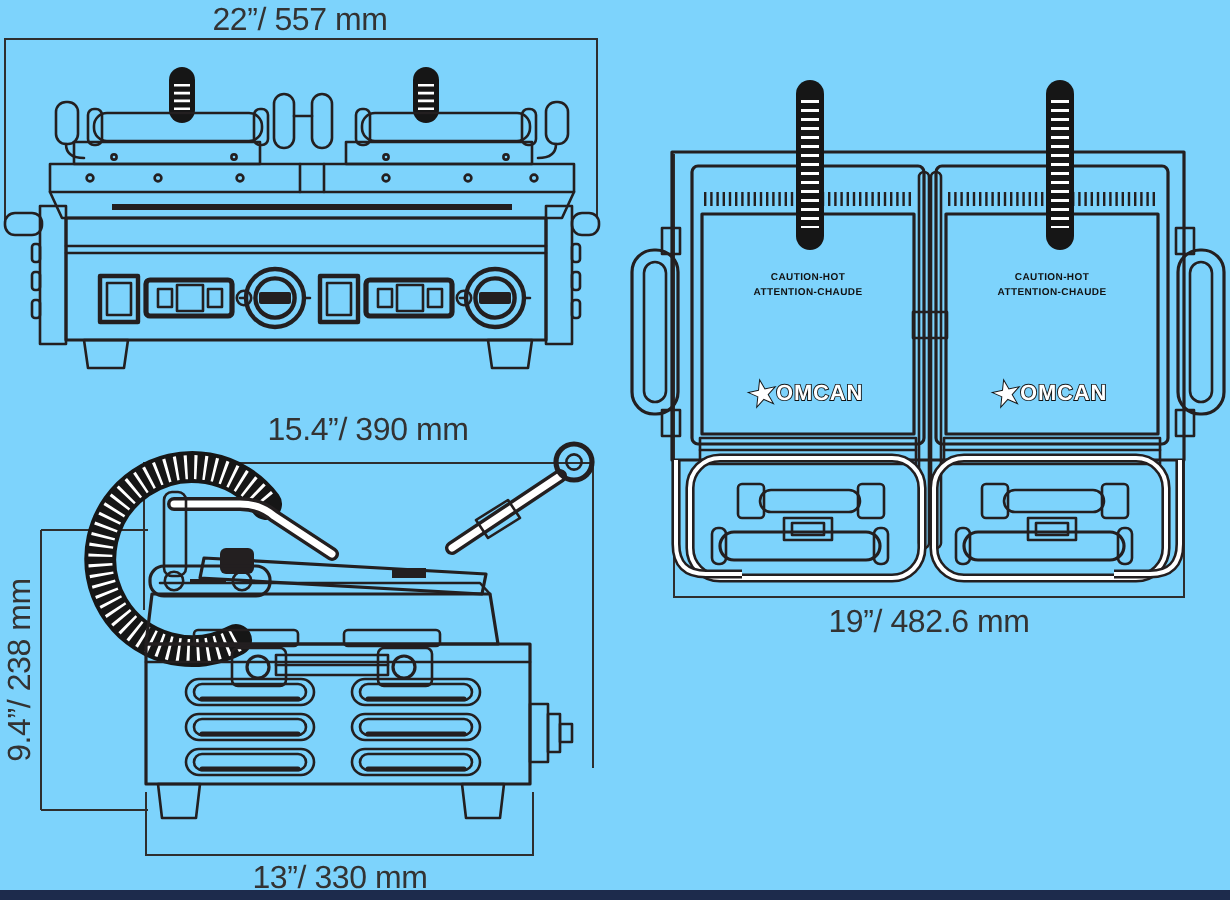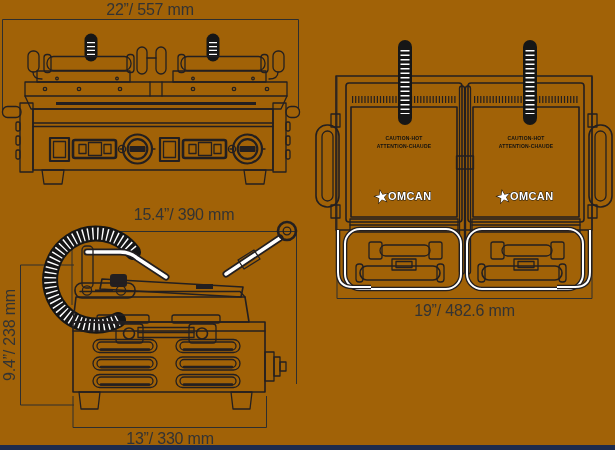--- a/index.html
+++ b/index.html
@@ -1,16 +1,16 @@
 <!DOCTYPE html>
 <html><head>
 <meta charset="utf-8">
 <style>
   html,body{margin:0;padding:0;background:#fff;}
-  #canvas{position:relative;width:615px;height:450px;background:#a16207;overflow:hidden;
+  #canvas{position:relative;width:615px;height:450px;background:#7dd3fc;overflow:hidden;
           font-family:"Liberation Sans",sans-serif;}
   svg{position:absolute;left:0;top:0;}
   .ln{fill:none;stroke:#231f20;stroke-width:1.3;stroke-linejoin:round;stroke-linecap:round;}
   .ln16{fill:none;stroke:#231f20;stroke-width:1.6;stroke-linejoin:round;}
   .ln2{fill:none;stroke:#231f20;stroke-width:2.2;stroke-linejoin:round;}
   .ln26{fill:none;stroke:#231f20;stroke-width:2.6;stroke-linejoin:round;}
   .fillb{fill:#231f20;stroke:none;}
   .dim{fill:none;stroke:#2e2e2e;stroke-width:1;}
   .dimtext{font-size:16px;fill:#333333;letter-spacing:-0.2px;}
   .caution{font-size:5px;font-weight:bold;fill:#111;text-anchor:middle;letter-spacing:0.2px;}

